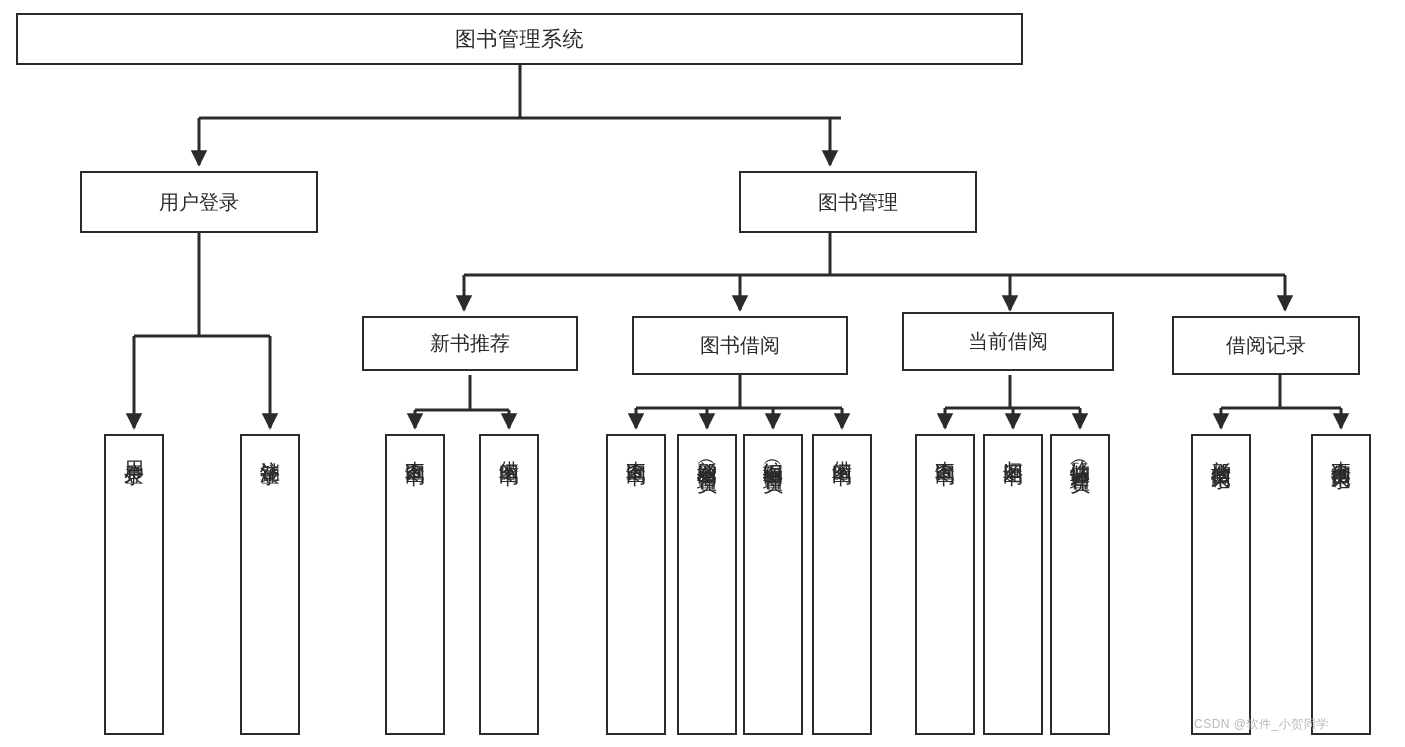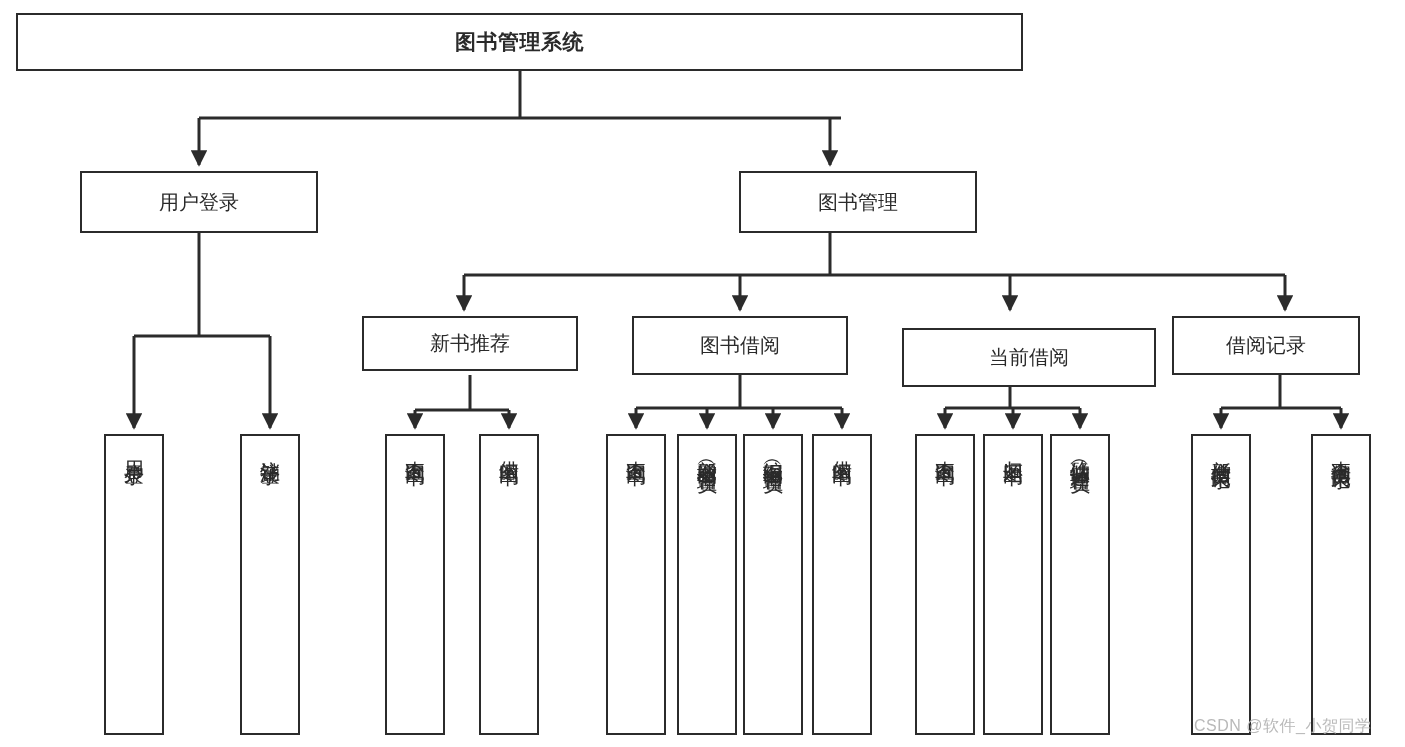--- a/index.html
+++ b/index.html
@@ -53,21 +53,21 @@
     writing-mode: vertical-rl;
     text-orientation: upright;
     letter-spacing: 2px;
     line-height: 1.05;
     white-space: nowrap;
     display: block;
   }
   .watermark {
     position: absolute;
     color: #b9b9b9;
-    font-size: 16px;
+    font-size: 12px;
     letter-spacing: 0.5px;
     white-space: nowrap;
     user-select: none;
   }
 </style>
 </head>
 <body>
 
 <div id="canvas">
 
@@ -114,38 +114,38 @@
       <path d="M 1013 408 L 1013 428" marker-end="url(#arrow)"></path>
       <path d="M 1080 408 L 1080 428" marker-end="url(#arrow)"></path>
 
       <path d="M 1280 375 L 1280 408"></path>
       <path d="M 1221 408 L 1341 408"></path>
       <path d="M 1221 408 L 1221 428" marker-end="url(#arrow)"></path>
       <path d="M 1341 408 L 1341 428" marker-end="url(#arrow)"></path>
     </g>
   </svg>
 
-  <div class="node h" style="left:16px; top:13px; width:1007px; height:58px;font-weight:bold;">
+  <div class="node h" style="left:16px; top:13px; width:1007px; height:52px;">
     <span>图书管理系统</span>
   </div>
 
   <div class="node lvl2" style="left:80px; top:171px; width:238px; height:62px;">
     <span>用户登录</span>
   </div>
   <div class="node lvl2" style="left:711px; top:171px; width:238px; height:62px;margin-left:28px;">
     <span>图书管理</span>
   </div>
 
   <div class="node lvl2" style="left:362px; top:316px; width:216px; height:55px;">
     <span>新书推荐</span>
   </div>
   <div class="node lvl2" style="left:632px; top:316px; width:216px; height:59px;">
     <span>图书借阅</span>
   </div>
-  <div class="node lvl2" style="left:902px; top:328px; width:254px; height:59px;">
+  <div class="node lvl2" style="left:902px; top:312px; width:212px; height:59px;">
     <span>当前借阅</span>
   </div>
   <div class="node lvl2" style="left:1172px; top:316px; width:188px; height:59px;">
     <span>借阅记录</span>
   </div>
 
   <div class="node leaf" style="left:104px; top:434px; width:60px; height:301px;">
     <span class="vtext">用户登录</span>
   </div>
   <div class="node leaf" style="left:240px; top:434px; width:60px; height:301px;">

